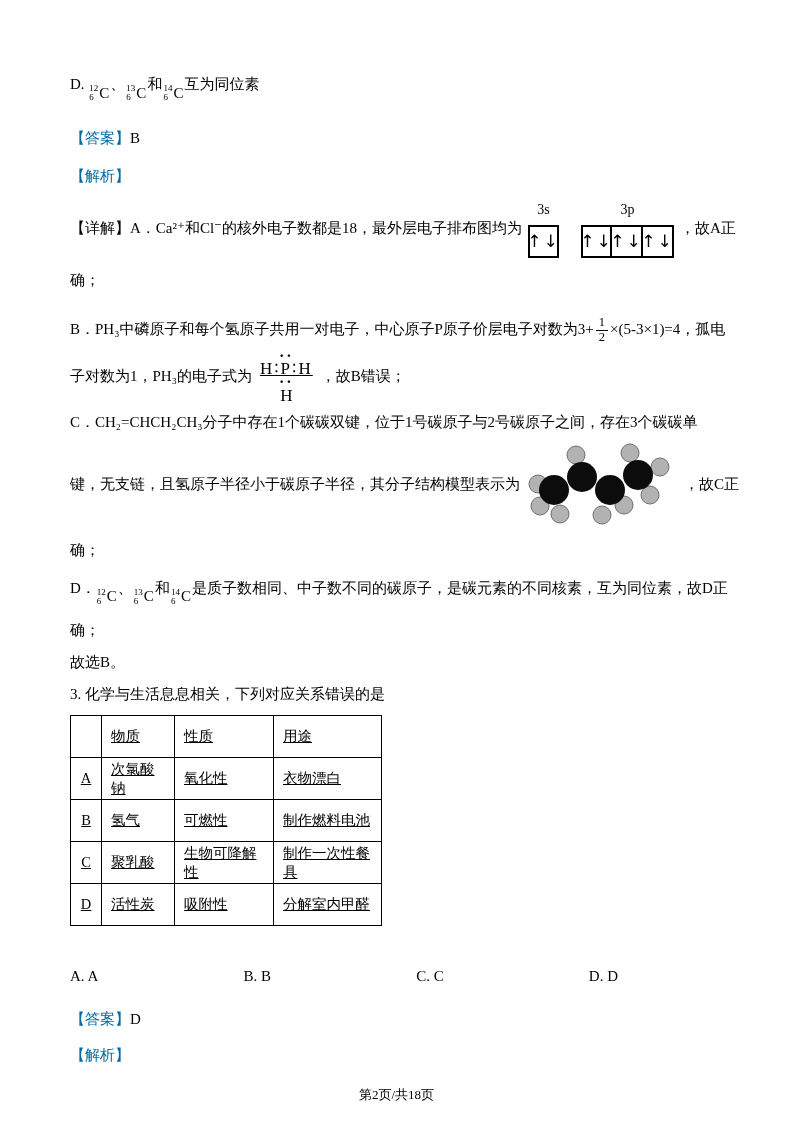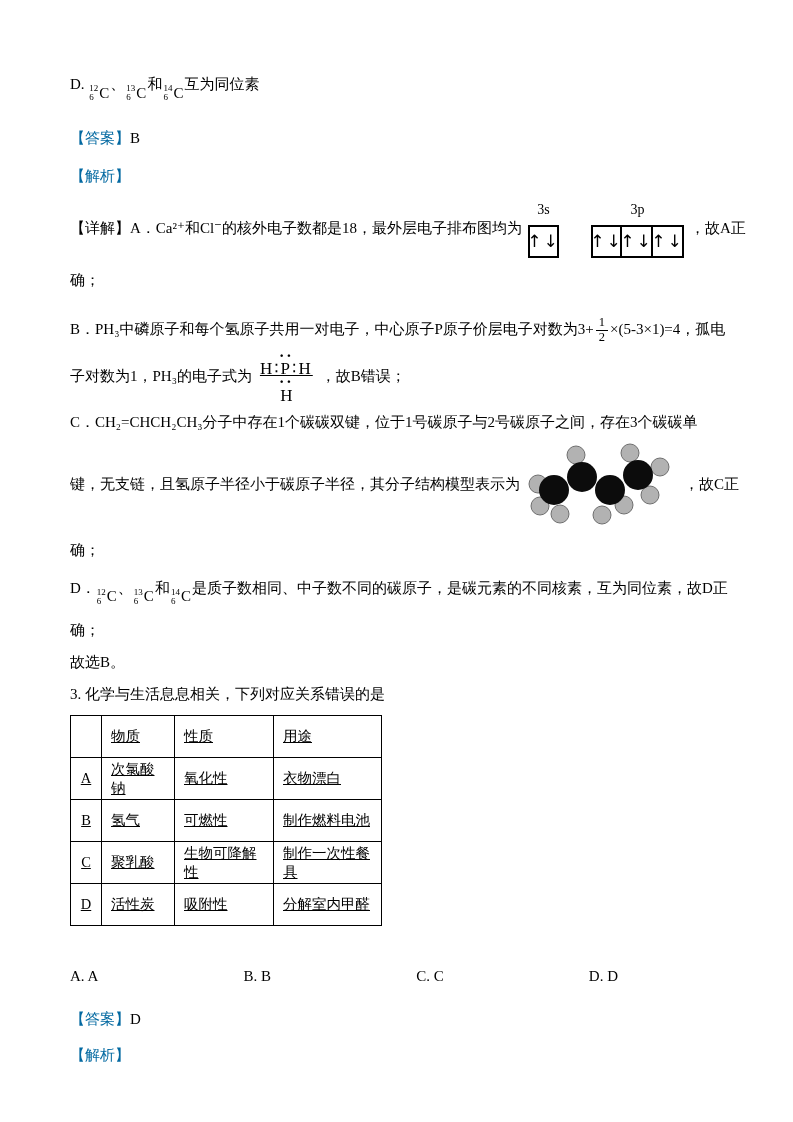--- a/index.html
+++ b/index.html
@@ -12,21 +12,21 @@
   .page { position:relative; width:793px; height:1122px; padding:66px 55px 0 70px; overflow:hidden; background:#fff; }
   .line { white-space:nowrap; line-height:1.45; }
   .blue { color:#0369a1; }
 
   
   .nuclide { display:inline-flex; align-items:center; vertical-align:-2px; margin:0 1px; }
   .nstack { display:inline-flex; flex-direction:column; align-items:flex-start; font-size:9px; line-height:1.05; margin-right:1px; }
   .nsym { font-size:15px; }
 
   
-  .orb { display:inline-flex; align-items:flex-end; gap:32px; vertical-align:middle; margin:0 6px; }
+  .orb { display:inline-flex; align-items:flex-end; gap:22px; vertical-align:middle; margin:0 6px; }
   .orb-group { display:inline-flex; flex-direction:column; align-items:center; }
   .orb-label { font-size:14px; margin-bottom:5px; }
   .orb-boxes { display:flex; }
   .obox {
     width:31px; height:33px; border:2px solid #000;
     display:flex; align-items:center; justify-content:center;
     font-family:"DejaVu Sans",sans-serif; font-size:17px; letter-spacing:2px;
   }
   .orb-boxes .obox + .obox { border-left:none; }
 
@@ -223,14 +223,15 @@
   </div>
 
   <div class="line mt24">
     <span class="blue">【答案】</span><span>D</span>
   </div>
 
   <div class="line mt14">
     <span class="blue">【解析】</span>
   </div>
 
+  <div class="footer">第2页/共18页</div>
 
 </div>
 
 </body></html>

